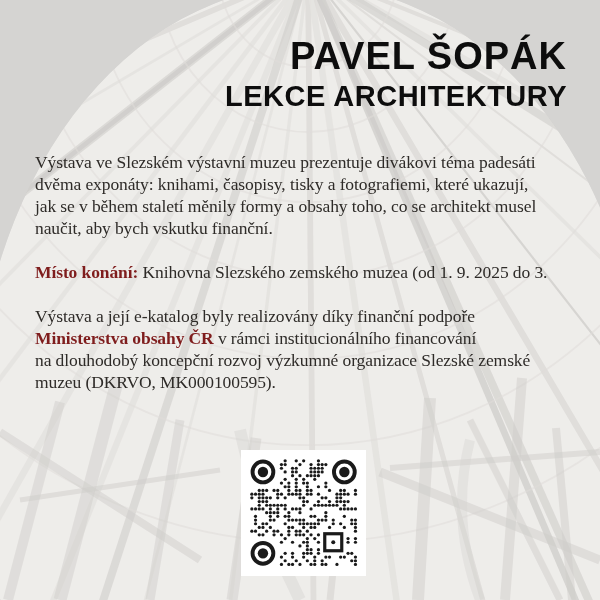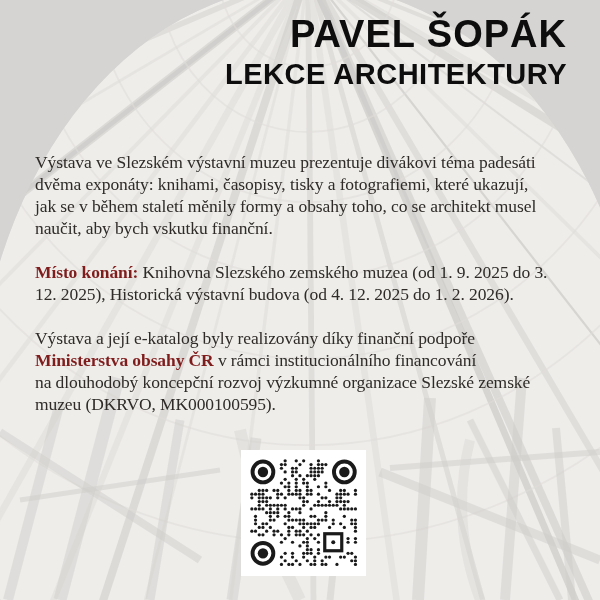--- a/index.html
+++ b/index.html
@@ -3,21 +3,21 @@
 <meta charset="utf-8">
 <style>
   html,body{margin:0;padding:0;}
   body{
     width:600px;height:600px;position:relative;overflow:hidden;
     background:#d5d4d2;
     font-family:"Liberation Sans",sans-serif;
   }
   .bg{position:absolute;inset:0;width:600px;height:600px;}
   .title-block{
-    position:absolute;top:12px;right:33px;text-align:right;
+    position:absolute;top:34px;right:33px;text-align:right;
     color:#0d0d0d;z-index:3;margin-left:40px;
   }
   .title-line1{
     font-size:38px;font-weight:700;letter-spacing:1px;line-height:1.2;
     white-space:nowrap;
   }
   .title-line2{
     font-size:29px;font-weight:700;letter-spacing:0.5px;line-height:1.15;
     white-space:nowrap;
   }
@@ -120,21 +120,20 @@
 
 <div class="body-text" id="body-text" style="color: rgb(46, 43, 40);">
     <p>
       <span class="ln"><span>Výstava ve Slezském výstavní muzeu prezentuje divákovi téma padesáti</span></span>
       <span class="ln"><span>dvěma exponáty: knihami, časopisy, tisky a fotografiemi, které ukazují,</span></span>
       <span class="ln"><span>jak se v během staletí měnily formy a obsahy toho, co se architekt musel</span></span>
       <span class="ln"><span>naučit, aby bych vskutku finanční.</span></span>
     </p>
     <p>
       <span class="ln"><span class="b">Místo konání:</span><span> Knihovna Slezského zemského muzea (od 1. 9. 2025 do 3.</span></span>
-      <span class="ln"><span>12. 2025), Historická výstavní budova (od 4. 12. 2025 do 1. 2. 2026).</span></span>
     </p>
     <p>
       <span class="ln"><span>Výstava a její e-katalog byly realizovány díky finanční podpoře</span></span>
       <span class="ln"><span class="b">Ministerstva obsahy ČR</span><span> v rámci institucionálního financování</span></span>
       <span class="ln"><span>na dlouhodobý koncepční rozvoj výzkumné organizace Slezské zemské</span></span>
       <span class="ln"><span>muzeu (DKRVO, MK000100595).</span></span>
     </p>
   </div>
 
 <div class="qr-wrap">

